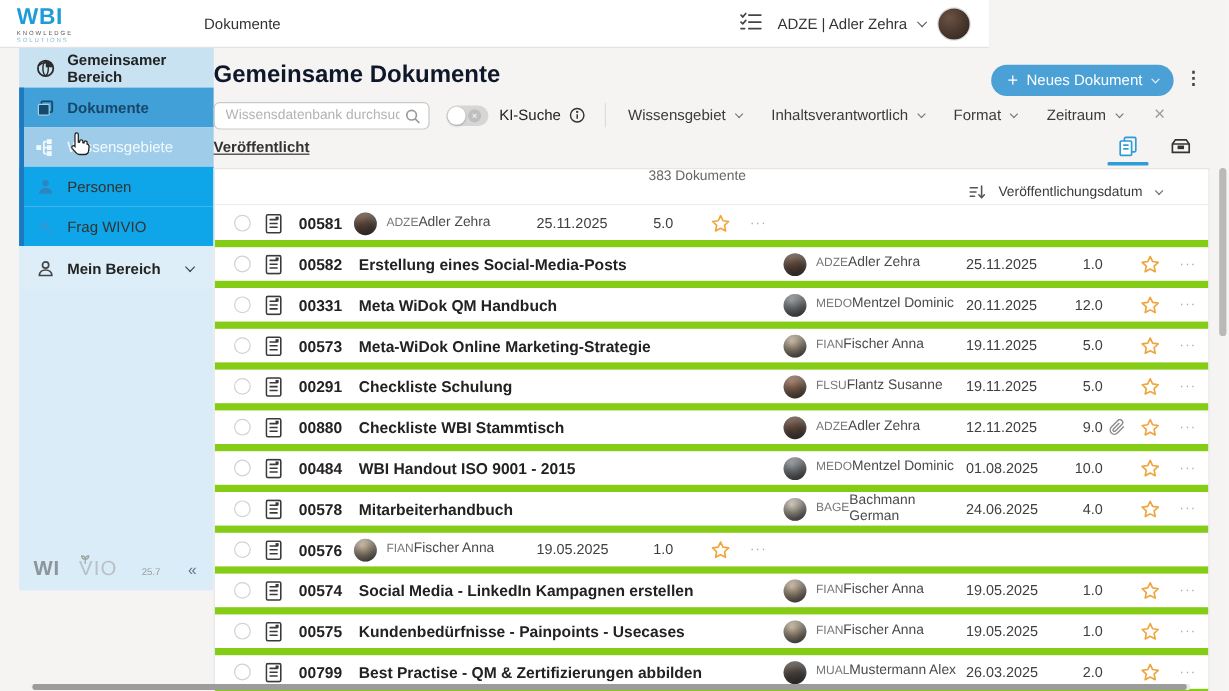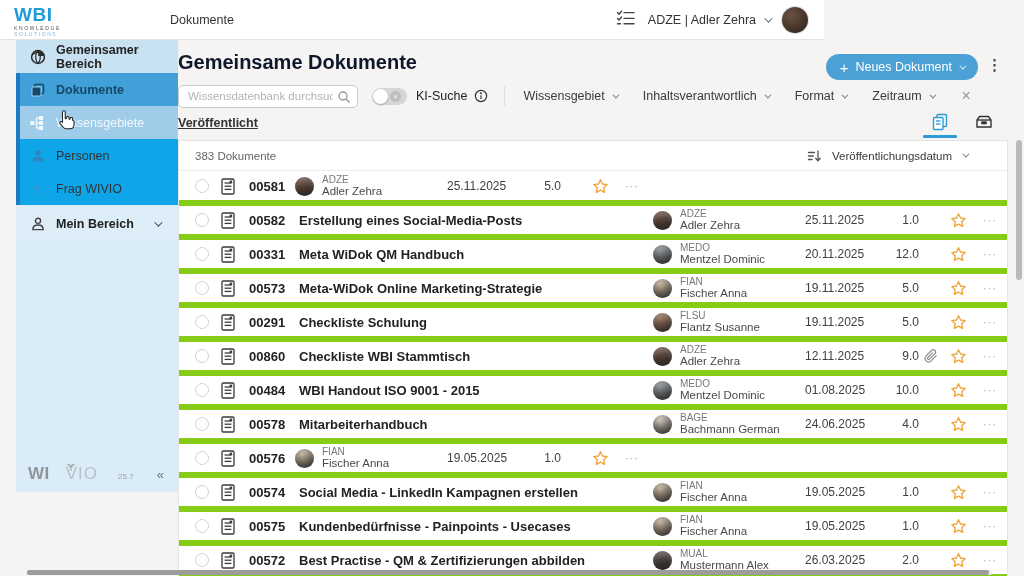--- a/index.html
+++ b/index.html
@@ -65,35 +65,35 @@
   .clear-x { font-size:16px; color:#9a9a9a; cursor:pointer; margin-left:2px; }
 
   .tab-row { position:absolute; left:16px; top:70px; right:16px; height:26px;text-decoration:underline; }
   .tab-label { font-size:12.5px; font-weight:600; color:#333; line-height:26px; }
   .view-icons { position:absolute; right:14px; top:2px; display:flex; gap:24px; }
   .view-icon { width:20px; height:20px; display:flex; align-items:center; justify-content:center; cursor:pointer; position:relative; }
   .view-icon.active::after { content:""; position:absolute; left:-7px; right:-7px; bottom:-6px; height:3px; background:#2f9cd8; border-radius:1px; }
 
   
   .card { position:absolute; left:16px; top:100px; right:16px; bottom:0; background:#fff; border:1px solid #e4e4e4; border-bottom:none; }
-  .card-header { height:30px; display:flex; align-items:center; padding:0 40px 0 16px; border-bottom:1px solid #ededed; }
+  .card-header { height:30px; display:flex; align-items:center; padding:0 40px 0 16px; border-bottom:1px solid #ededed;flex-direction:column; }
   .doc-count { font-size:11.5px; color:#666; }
   .sort-cluster { margin-left:auto; display:flex; align-items:center; gap:10px; cursor:pointer; }
   .sort-label { font-size:11.5px; color:#3a3a3a; }
   .sort-cluster .chev { color:#777; width:5px; height:5px; }
 
   .rows { position:absolute; left:0; right:0; top:31px; bottom:0; overflow:hidden; }
   .row { height:34px; display:flex; align-items:center; border-bottom:6px solid #84cc16; padding-left:16px; }
   .radio { width:14px; height:14px; border-radius:50%; border:1.5px solid #d2d2d2; flex:0 0 14px; cursor:pointer; }
   .docicon { margin-left:12px; flex:0 0 16px; display:flex; }
   .docid { margin-left:12px; width:46px; font-size:13px; font-weight:bold; color:#222; }
   .doctitle { margin-left:4px; flex:1; font-size:13px; font-weight:bold; color:#222; white-space:nowrap; overflow:hidden; }
   .owner { flex:0 0 152px; display:flex; align-items:center; gap:8px; }
   .avatar-sm { width:19px; height:19px; border-radius:50%; flex:0 0 19px; box-shadow:inset 0 -6px 8px rgba(0,0,0,.28), inset 0 4px 5px rgba(255,255,255,.28); }
-  .owner-text { display:flex; flex-direction:column; line-height:1.15; }
+  .owner-text { display:flex; flex-direction:row; line-height:1.15;align-items:center; }
   .owner-code { font-size:10px; color:#777; }
   .owner-name { font-size:11.5px; color:#4a4a4a; }
   .col-date { flex:0 0 80px; font-size:12px; color:#3f3f3f; }
   .col-ver { flex:0 0 34px; font-size:12px; color:#3f3f3f; text-align:right; }
   .col-clip { flex:0 0 24px; display:flex; justify-content:center; }
   .col-star { flex:0 0 30px; display:flex; justify-content:center; cursor:pointer; }
   .col-more { flex:0 0 34px; text-align:center; font-size:11px; color:#aaa; letter-spacing:1px; cursor:pointer; }
 
   
   .vscroll { position:absolute; right:2px; top:130px; width:6px; bottom:10px; z-index:6; }
@@ -472,21 +472,21 @@
     <span class="radio"></span>
     <span class="docicon">
       <svg width="14" height="17" viewBox="0 0 14 17" fill="none" stroke="#3a3a3a" stroke-width="1.3">
               <rect x="1" y="1" width="12" height="15" rx="1.3"></rect>
               <line x1="3.6" y1="5" x2="10.4" y2="5"></line>
               <line x1="3.6" y1="8.2" x2="10.4" y2="8.2"></line>
               <line x1="3.6" y1="11.4" x2="10.4" y2="11.4"></line>
               <rect x="8.6" y="2.6" width="2.6" height="2.6" fill="#3a3a3a" stroke="none"></rect>
             </svg>
     </span>
-    <span class="docid">00860</span>
+    <span class="docid">00880</span>
     <span class="doctitle">Checkliste WBI Stammtisch</span>
     <span class="owner">
       <span class="avatar-sm" style="background: radial-gradient(circle at 35% 30%, rgb(106, 76, 59), rgb(44, 44, 44));"></span>
       <span class="owner-text">
         <span class="owner-code">ADZE</span>
         <span class="owner-name">Adler Zehra</span>
       </span>
     </span>
     <span class="col-date">12.11.2025</span>
     <span class="col-ver">9.0</span>
@@ -675,21 +675,21 @@
     <span class="radio"></span>
     <span class="docicon">
       <svg width="14" height="17" viewBox="0 0 14 17" fill="none" stroke="#3a3a3a" stroke-width="1.3">
               <rect x="1" y="1" width="12" height="15" rx="1.3"></rect>
               <line x1="3.6" y1="5" x2="10.4" y2="5"></line>
               <line x1="3.6" y1="8.2" x2="10.4" y2="8.2"></line>
               <line x1="3.6" y1="11.4" x2="10.4" y2="11.4"></line>
               <rect x="8.6" y="2.6" width="2.6" height="2.6" fill="#3a3a3a" stroke="none"></rect>
             </svg>
     </span>
-    <span class="docid">00572</span>
+    <span class="docid">00799</span>
     <span class="doctitle">Best Practise - QM &amp; Zertifizierungen abbilden</span>
     <span class="owner">
       <span class="avatar-sm" style="background: radial-gradient(circle at 35% 30%, rgb(85, 73, 65), rgb(44, 44, 44));"></span>
       <span class="owner-text">
         <span class="owner-code">MUAL</span>
         <span class="owner-name">Mustermann Alex</span>
       </span>
     </span>
     <span class="col-date">26.03.2025</span>
     <span class="col-ver">2.0</span>

